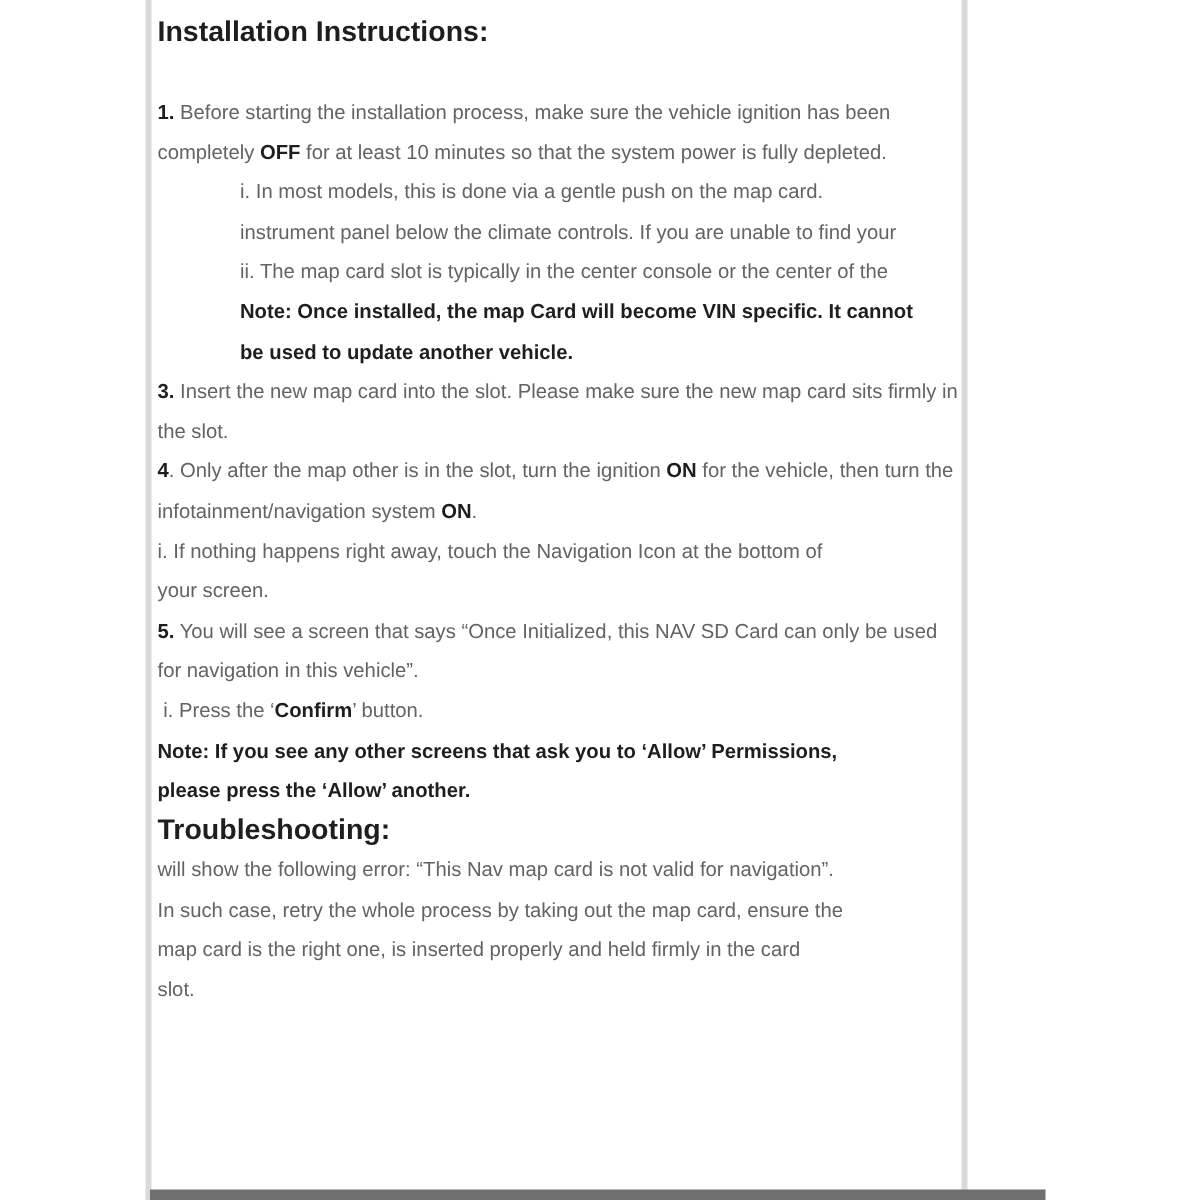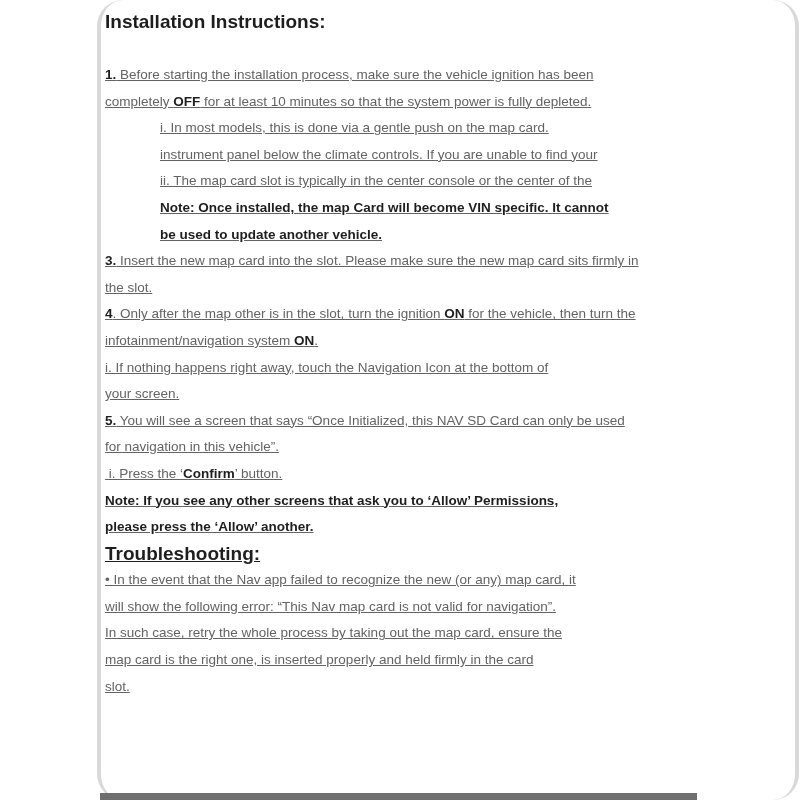--- a/index.html
+++ b/index.html
@@ -14,44 +14,42 @@
   .viewport {
     position: relative;
     width: 800px;
     height: 800px;
     background: #ffffff;
   }
   .page {
     position: absolute;
     left: 97px;
     top: 0;
-    width: 702px;
+    width: 548px;
     height: 800px;
     box-sizing: border-box;
     border-left: 4px solid #d9d9d9;
     border-right: 4px solid #d9d9d9;
     background: #ffffff;
     padding: 8px 0 0 4px;
     overflow: visible;
-    border-radius: 26px;
   }
   .doc-title {
     font-size: 19px;
     font-weight: bold;
     color: #1e1e1e;
     line-height: 24px;
     margin: 2px 0 28px 0;
     white-space: pre;
   }
   .line {
     font-size: 13.5px;
     line-height: 26.6px;
     color: #636363;
     white-space: pre;
-    text-decoration: underline;
   }
   .line.indent {
     padding-left: 55px;
   }
   .line.heading {
     font-size: 19px;
     font-weight: bold;
     color: #1e1e1e;
   }
   .line .b {
@@ -86,21 +84,20 @@
         <div class="line"><span class="b">4</span><span>. Only after the map other is in the slot, turn the ignition </span><span class="b">ON</span><span> for the vehicle, then turn the</span></div>
         <div class="line"><span>infotainment/navigation system </span><span class="b">ON</span><span>.</span></div>
         <div class="line"><span>i. If nothing happens right away, touch the Navigation Icon at the bottom of</span></div>
         <div class="line"><span>your screen.</span></div>
         <div class="line"><span class="b">5.</span><span> You will see a screen that says “Once Initialized, this NAV SD Card can only be used</span></div>
         <div class="line"><span>for navigation in this vehicle”.</span></div>
         <div class="line"><span> i. Press the ‘</span><span class="b">Confirm</span><span>’ button.</span></div>
         <div class="line"><span class="b">Note: If you see any other screens that ask you to ‘Allow’ Permissions,</span></div>
         <div class="line"><span class="b">please press the ‘Allow’ another.</span></div>
         <div class="line heading"><span class="b">Troubleshooting:</span></div>
-        <div class="line"><span>• In the event that the Nav app failed to recognize the new (or any) map card, it</span></div>
         <div class="line"><span>will show the following error: “This Nav map card is not valid for navigation”.</span></div>
         <div class="line"><span>In such case, retry the whole process by taking out the map card, ensure the</span></div>
         <div class="line"><span>map card is the right one, is inserted properly and held firmly in the card</span></div>
         <div class="line"><span>slot.</span></div>
       </div>
   </div>
   <div class="hscrollbar"></div>
 </div>
 
 </body></html>

